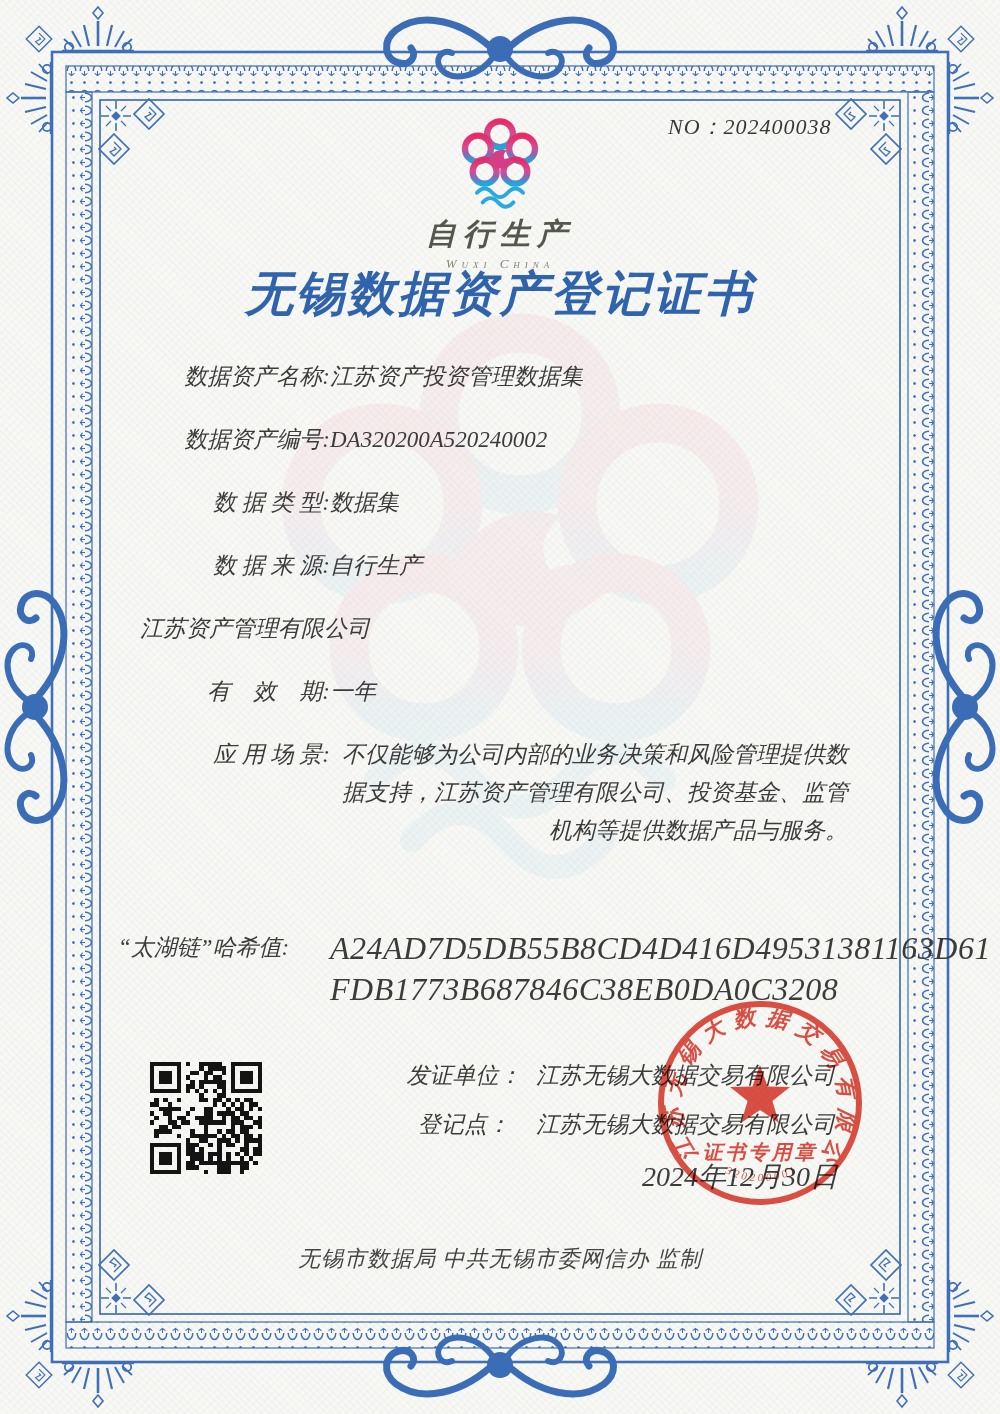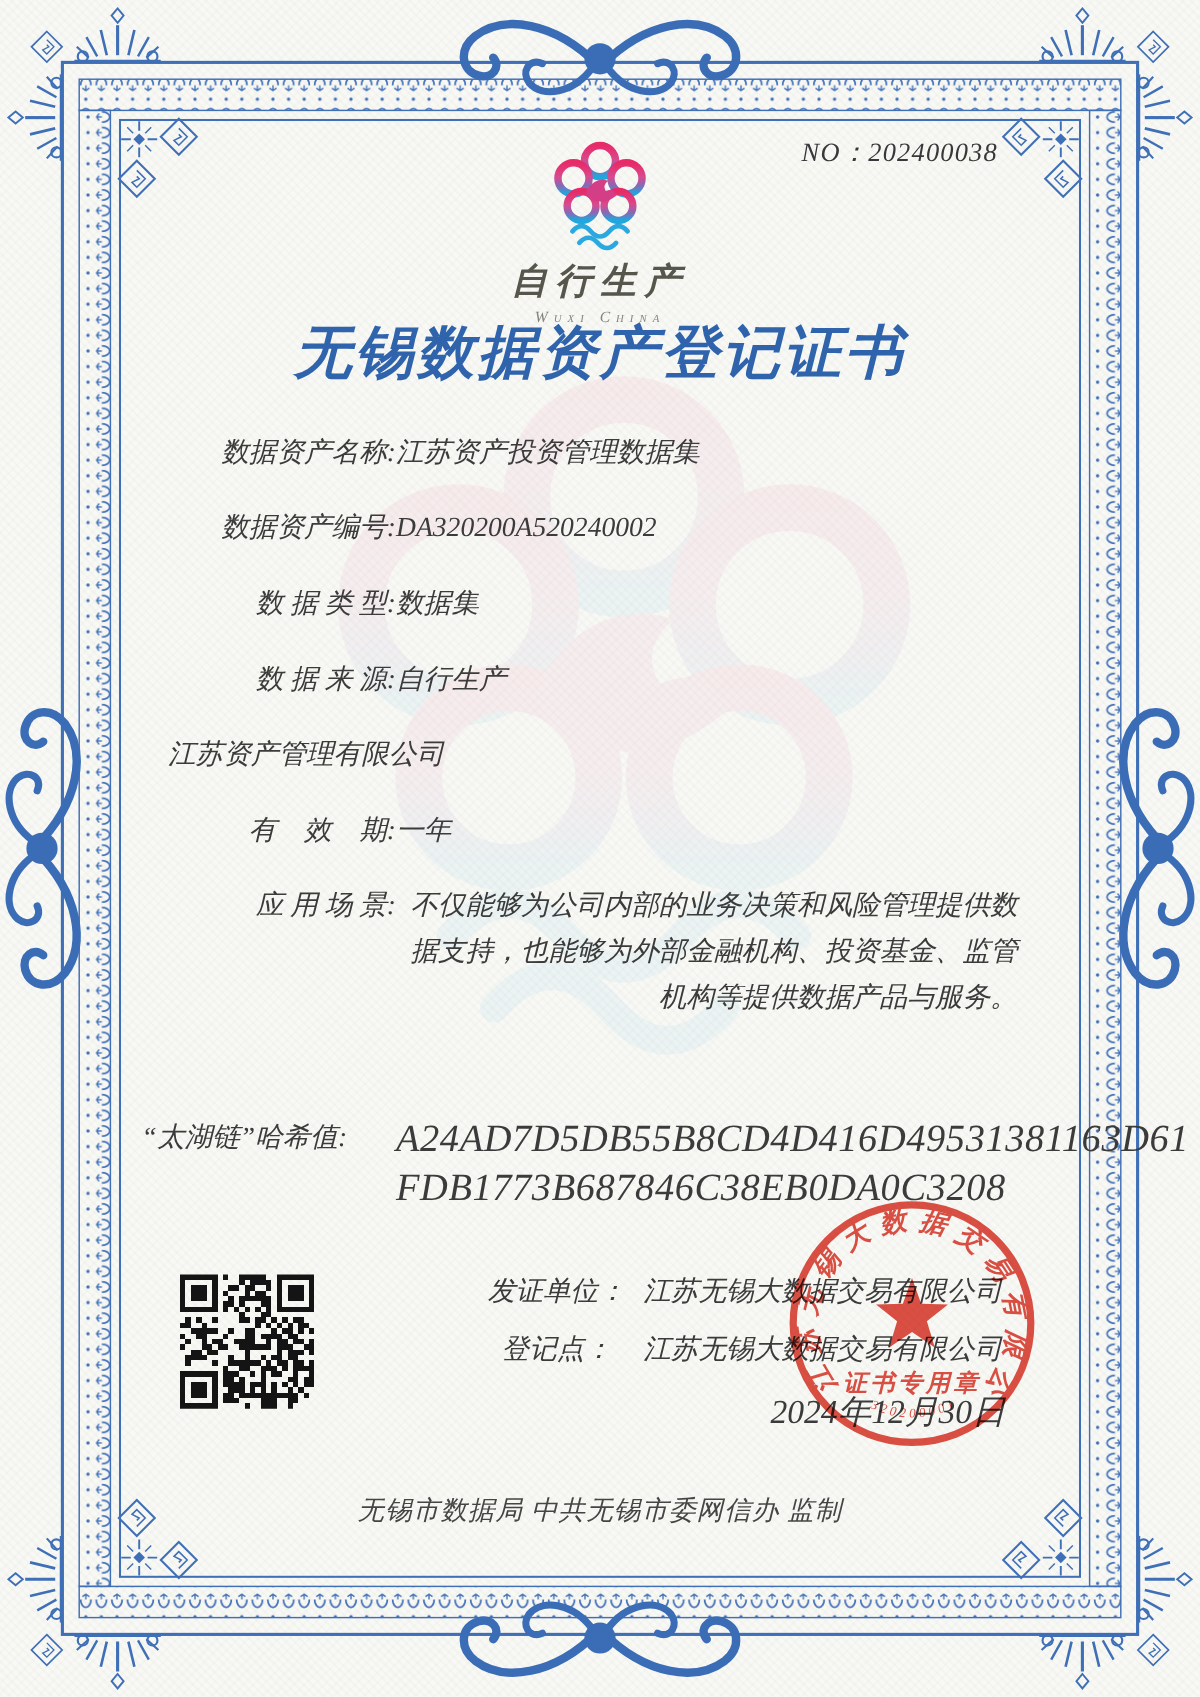--- a/index.html
+++ b/index.html
@@ -213,21 +213,21 @@
     </div>
     <div class="field-row">
       <div class="field-value">江苏资产管理有限公司</div>
     </div>
     <div class="field-row">
       <div class="field-label">有　效　期:</div>
       <div class="field-value">一年</div>
     </div>
     <div class="field-row scenario">
       <div class="field-label">应 用 场 景:</div>
-      <div class="field-value">不仅能够为公司内部的业务决策和风险管理提供数据支持，也能够为外部金融机构、投资基金、监管机构等提供数据产品与服务。</div>
+      <div class="field-value">不仅能够为公司内部的业务决策和风险管理提供数据支持，江苏资产管理有限公司、投资基金、监管机构等提供数据产品与服务。</div>
     </div>
   </div>
 
   <div class="hash-row">
     <div class="hash-label">“太湖链”哈希值:</div>
     <div class="hash-value">
       <div>A24AD7D5DB55B8CD4D416D49531381163D61</div>
       <div>FDB1773B687846C38EB0DA0C3208</div>
     </div>
   </div>

